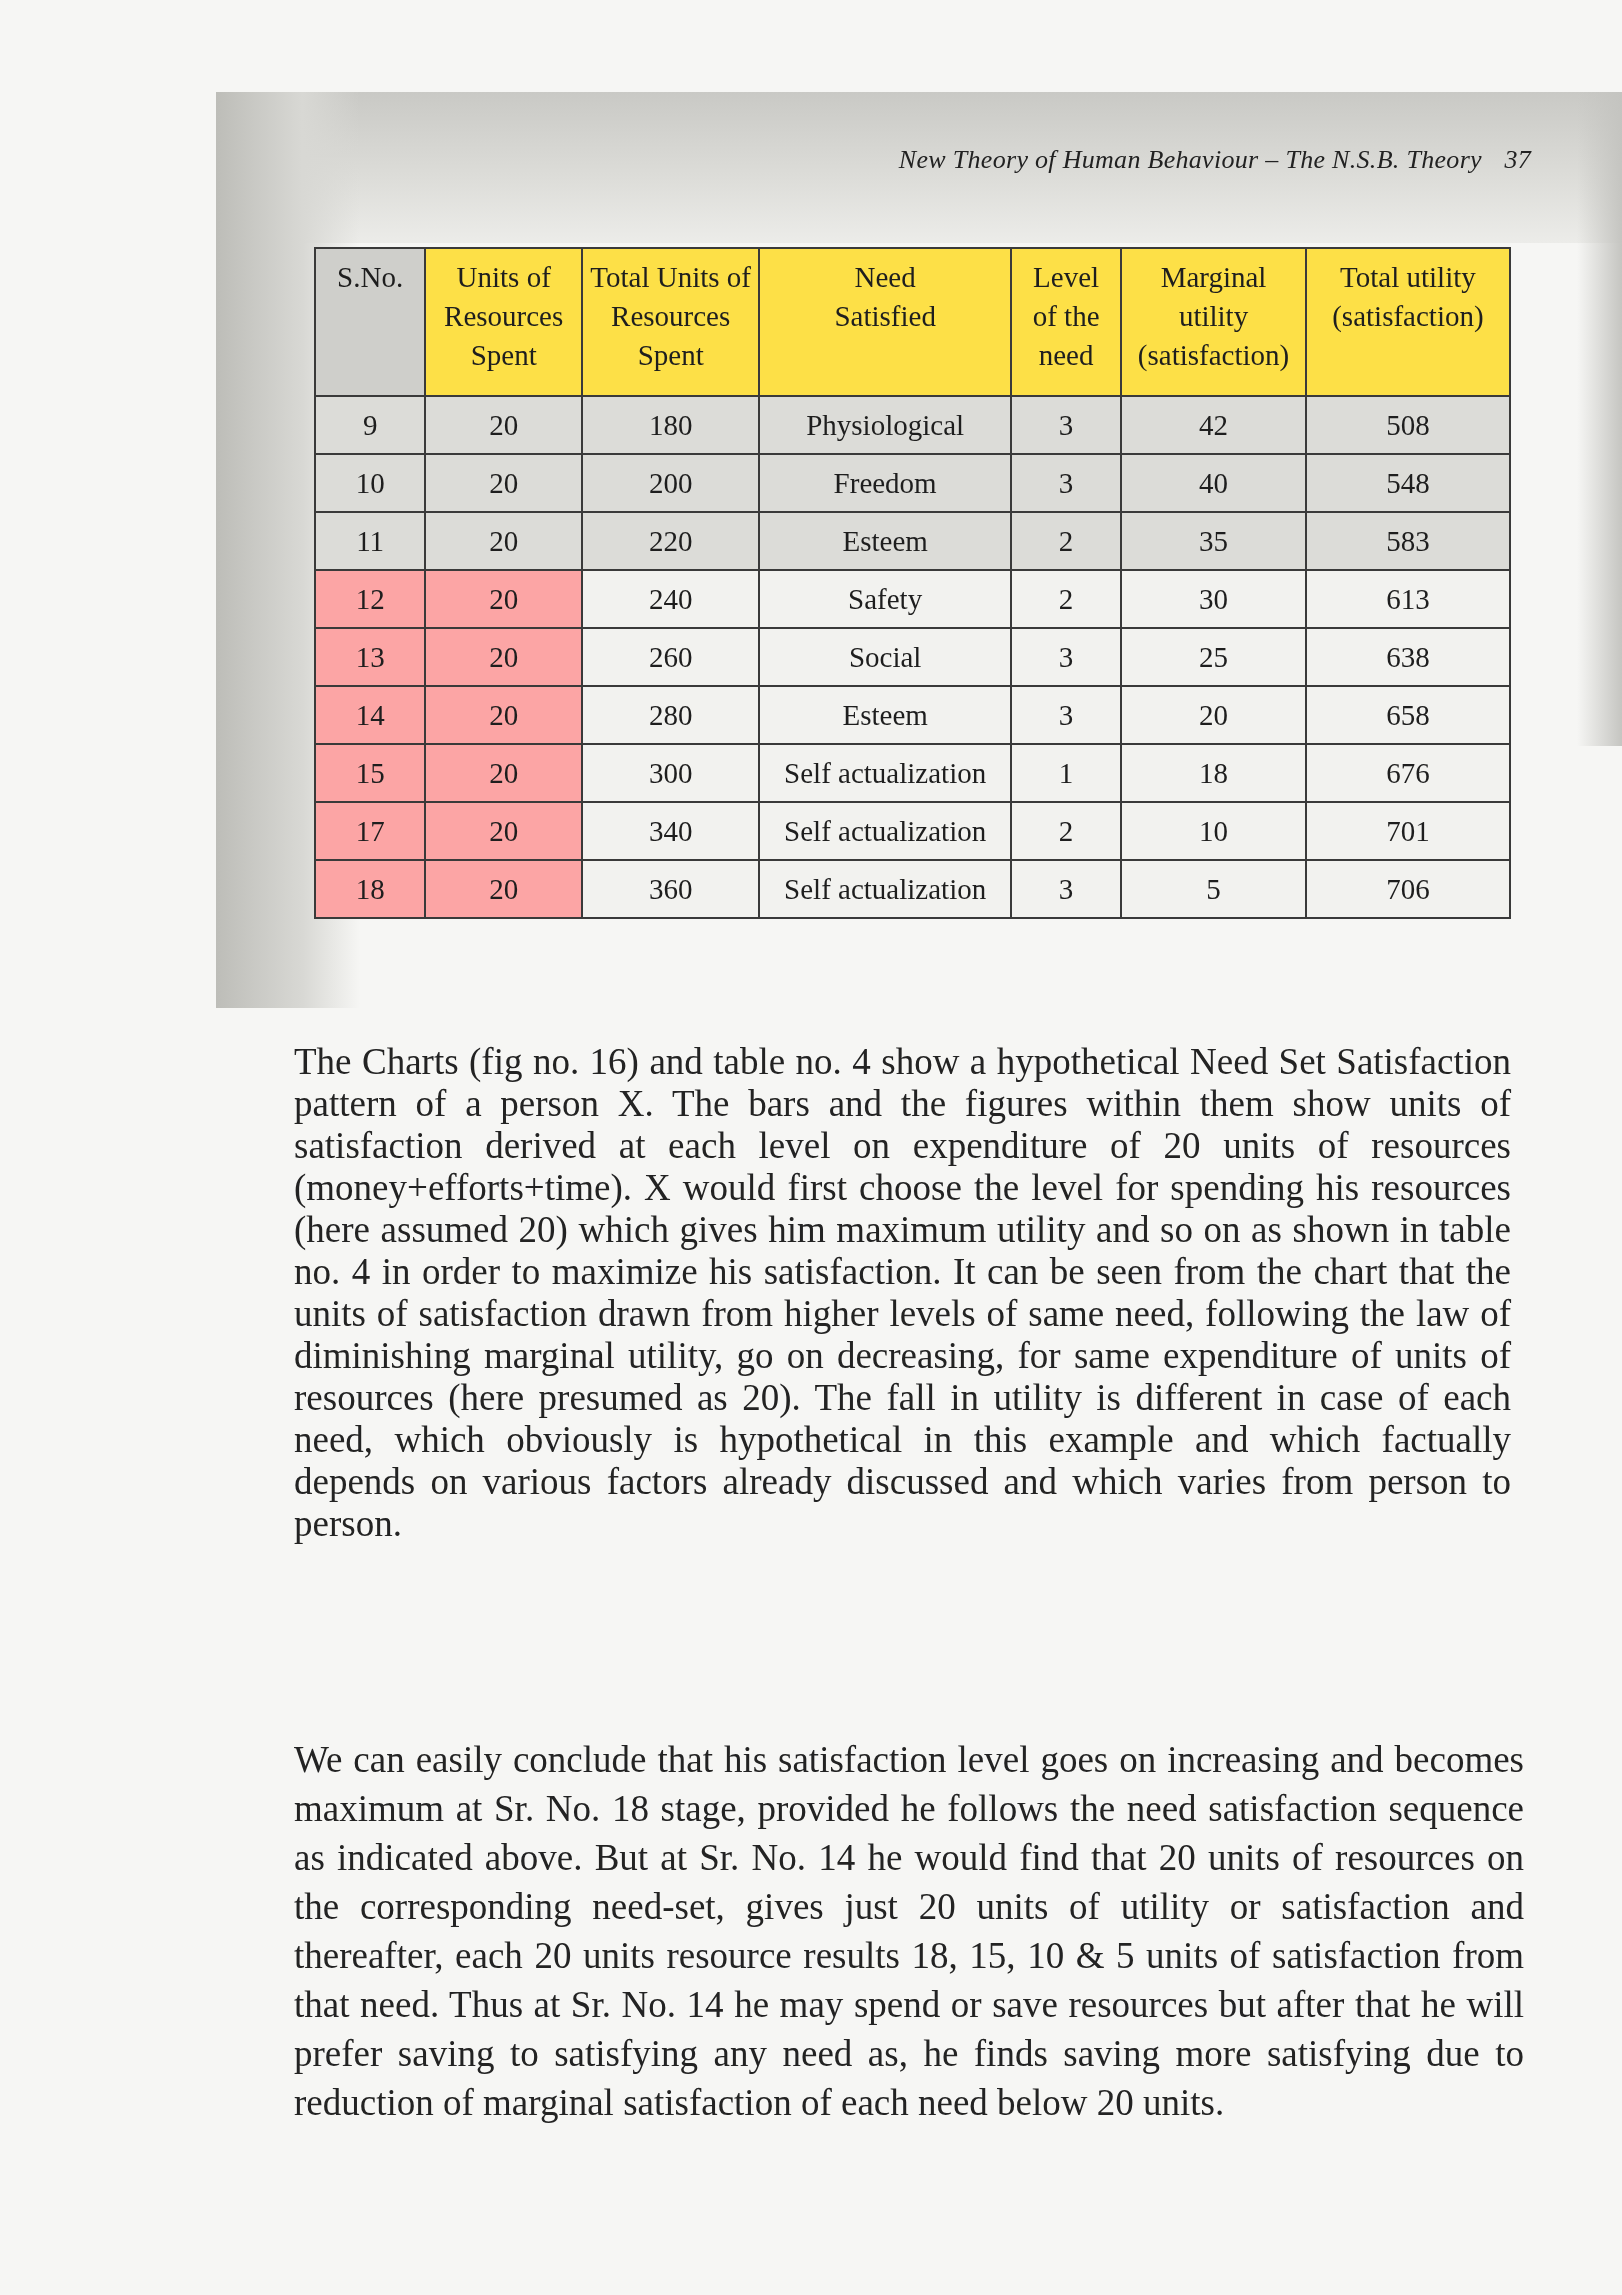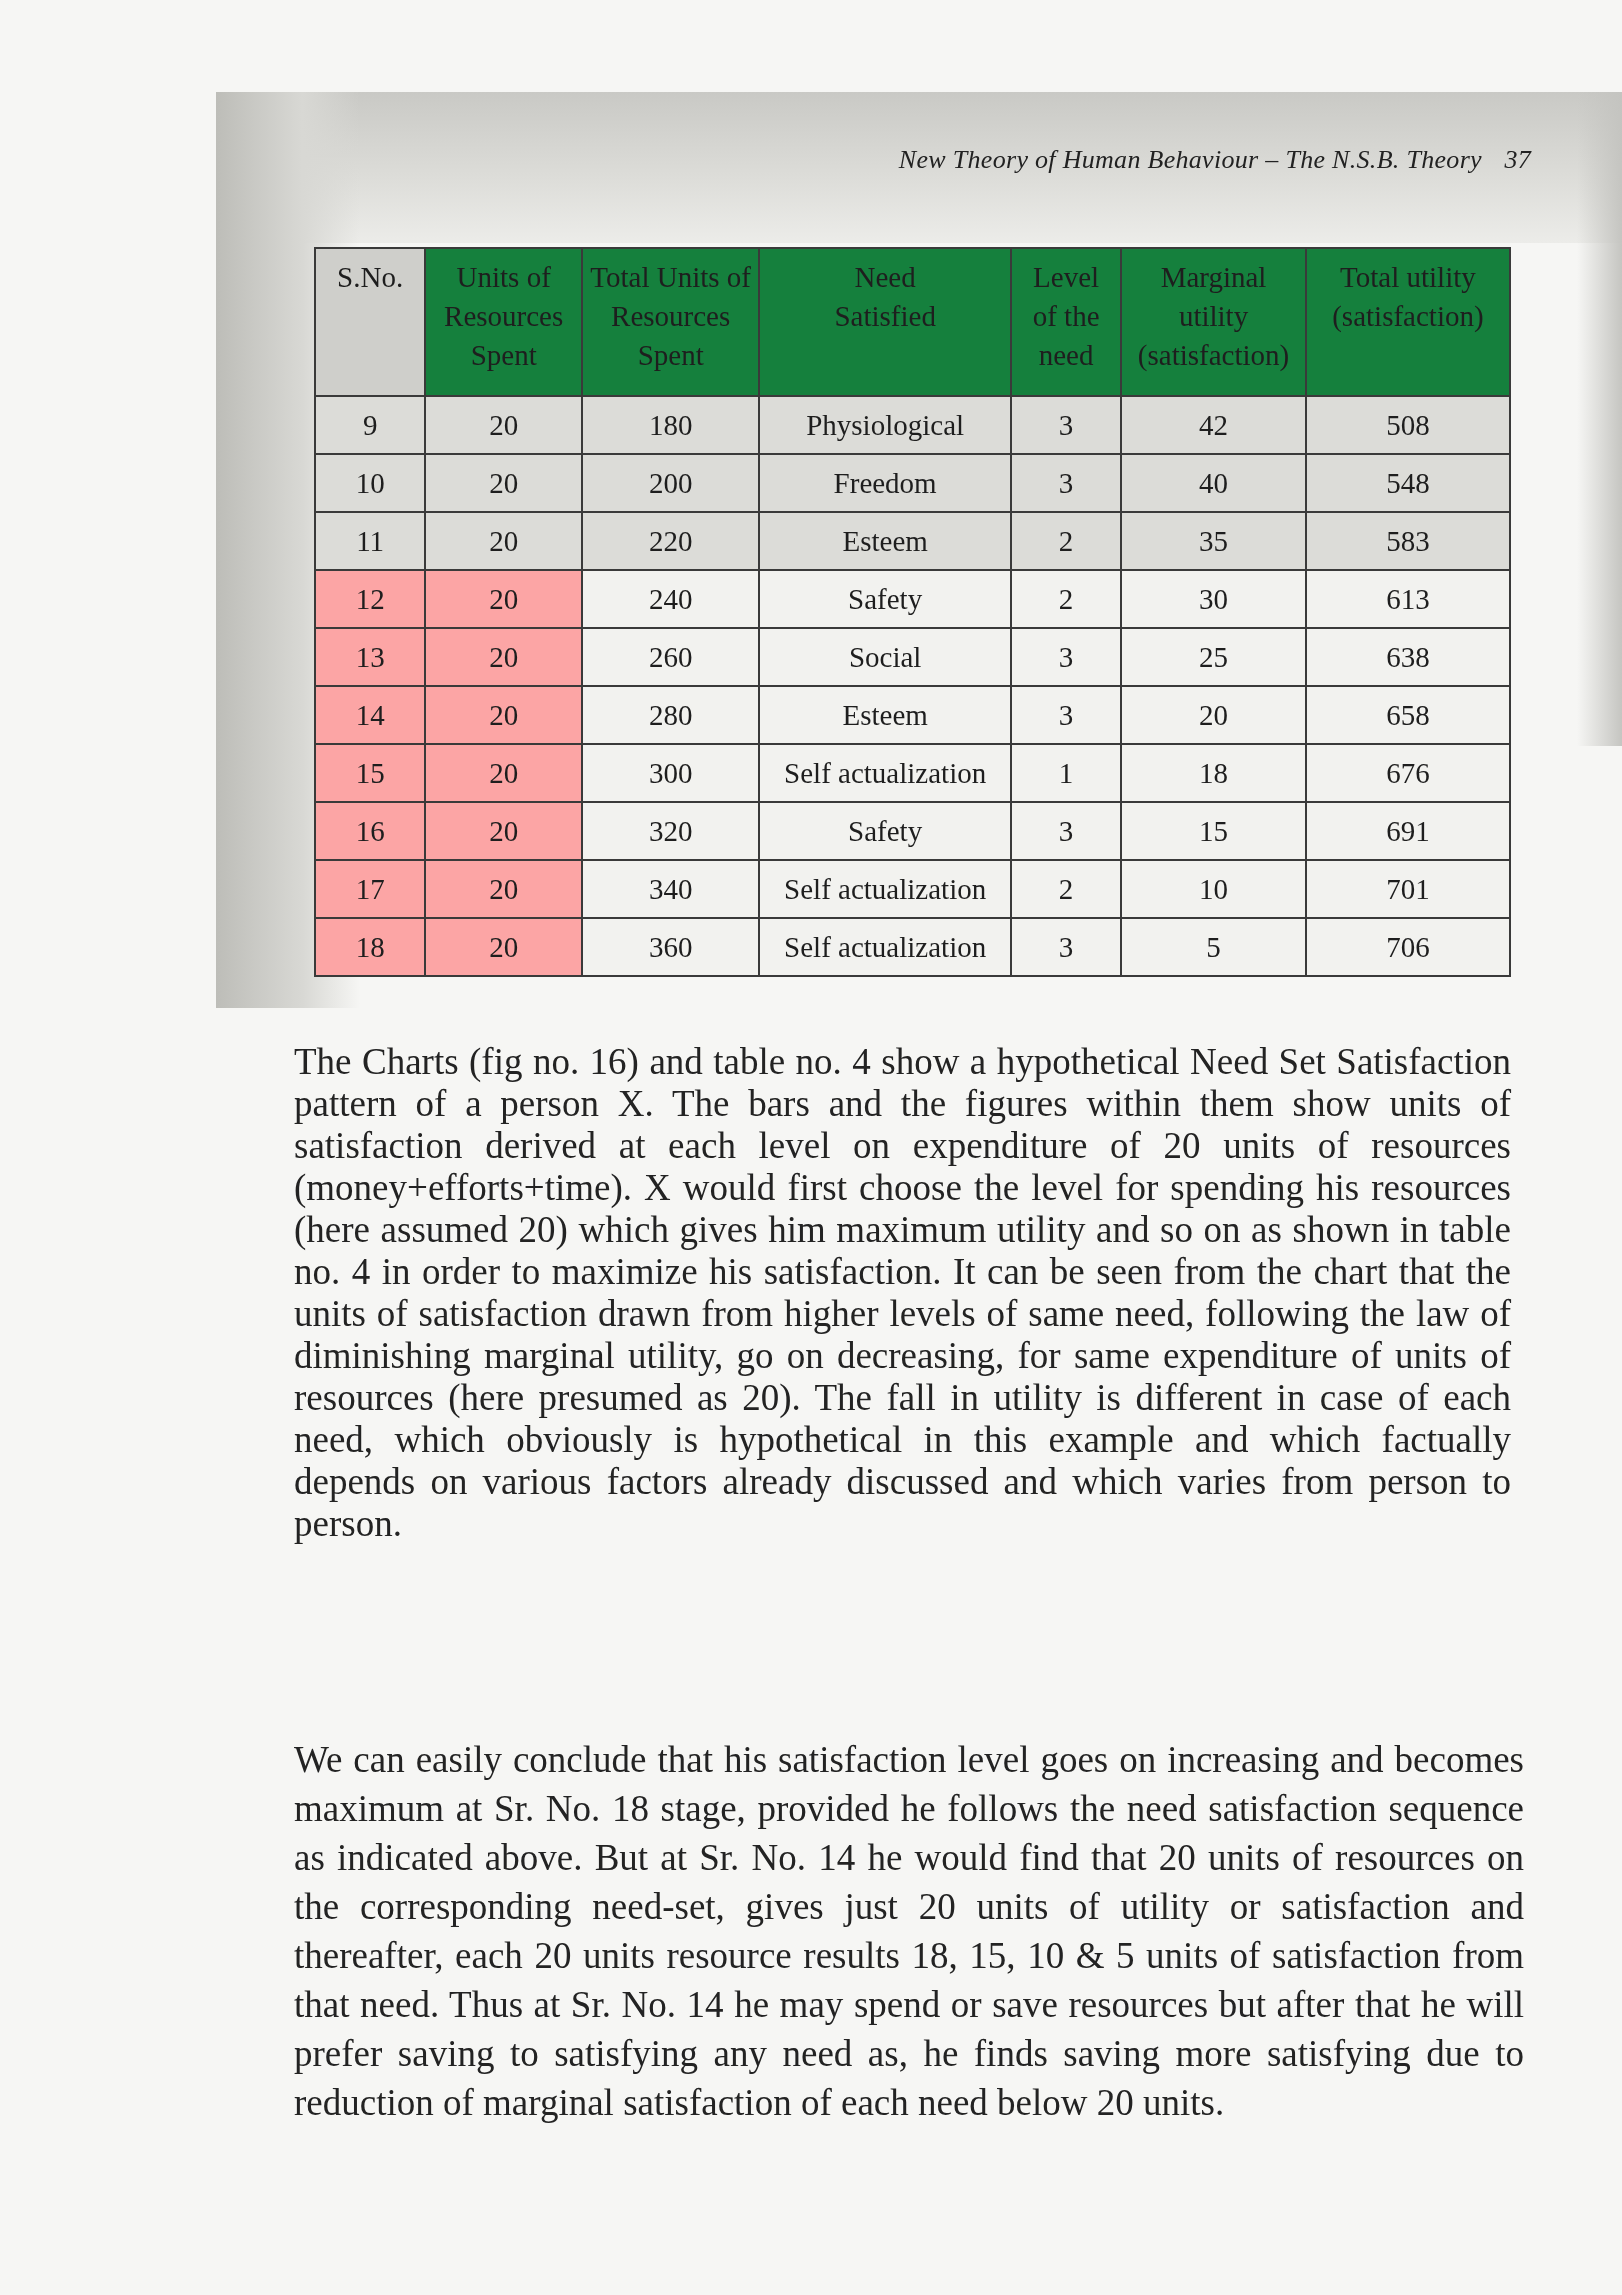--- a/index.html
+++ b/index.html
@@ -31,21 +31,21 @@
   .data-table {
     position: absolute; left: 314px; top: 247px; width: 1197px;
     border-collapse: collapse; font-size: 29px;
   }
   .data-table th, .data-table td {
     border: 2px solid #3a3a3a; text-align: center; vertical-align: middle;
     padding: 0 6.5px;
   }
   .data-table th {
     font-weight: normal; line-height: 39px; height: 137px; vertical-align: top;
-    padding-top: 9.2px; background: #15803d;
+    padding-top: 9.2px; background: #fde047;
   }
   .data-table td { height: 56px; background: #f2f2ef; }
   .data-table tr.shade td { background: #dcdcd8; }
   .data-table td.sn, .data-table th.sn { background: #cfcfcb; }
   .data-table td.units { background: #d6d6d2; }
   .data-table tr.light td.sn, .data-table tr.light td.units { background: #fca5a5; }
   .col-sn { width: 92px; } .col-units { width: 137px; } .col-total { width: 157px; }
   .col-need { width: 229px; } .col-level { width: 92px; } .col-mu { width: 164px; margin-left: 17px; } .col-tu { width: 183px; margin-top: 27px; }
 
   .para {
@@ -138,29 +138,20 @@
       <tr class="light">
         <td class="sn">15</td>
         <td class="units">20</td>
         <td>300</td>
         <td>Self actualization</td>
         <td>1</td>
         <td>18</td>
         <td>676</td>
       </tr>
       <tr class="light">
-        <td class="sn">16</td>
-        <td class="units">20</td>
-        <td>320</td>
-        <td>Safety</td>
-        <td>3</td>
-        <td>15</td>
-        <td>691</td>
-      </tr>
-      <tr class="light">
         <td class="sn">17</td>
         <td class="units">20</td>
         <td>340</td>
         <td>Self actualization</td>
         <td>2</td>
         <td>10</td>
         <td>701</td>
       </tr>
       <tr class="light">
         <td class="sn">18</td>

